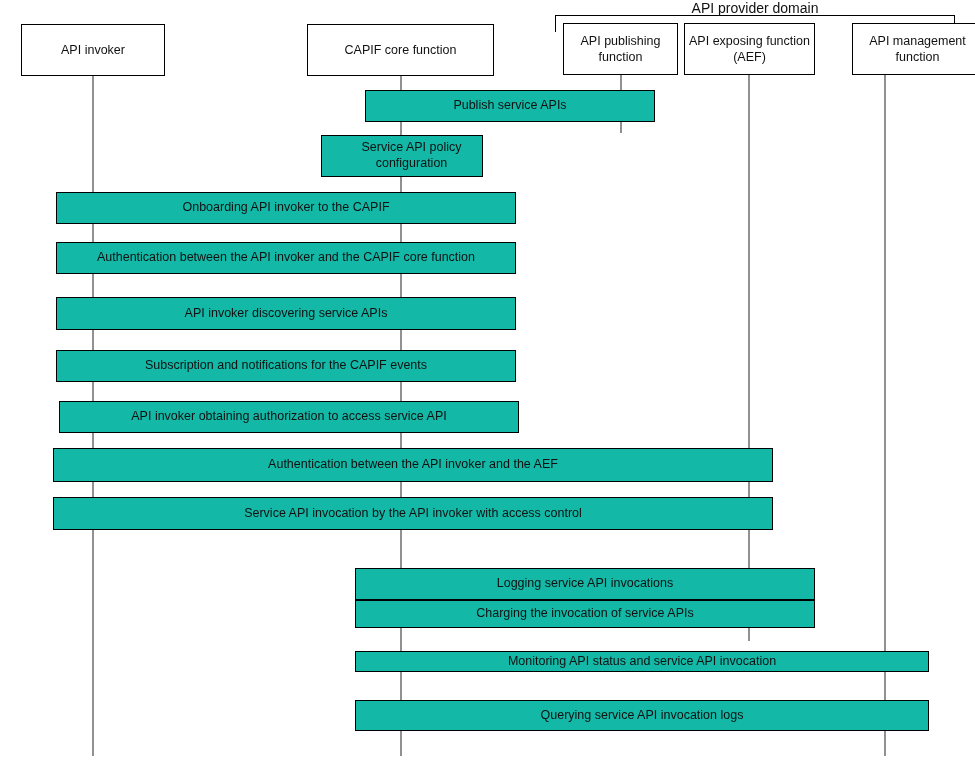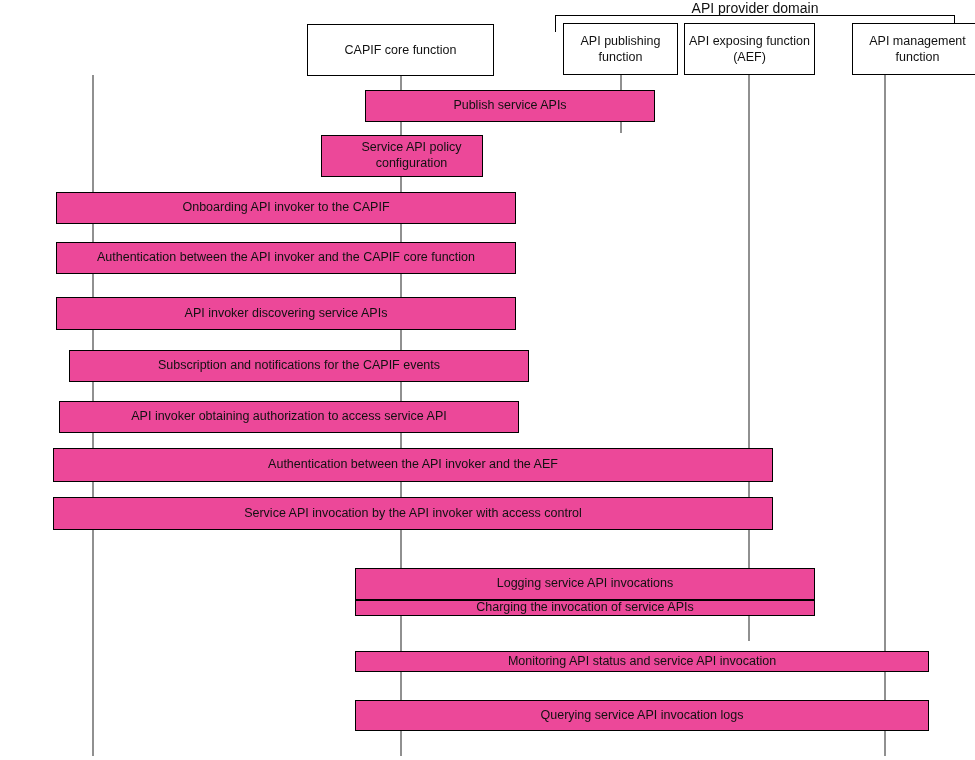--- a/index.html
+++ b/index.html
@@ -6,21 +6,21 @@
   #canvas{
     position:relative;width:975px;height:760px;background:#ffffff;overflow:hidden;
     font-family:"Liberation Sans",sans-serif;color:#111111;
   }
   .actor{
     position:absolute;box-sizing:border-box;border:1.5px solid #000;background:#fff;
     display:flex;align-items:center;justify-content:center;text-align:center;
     font-size:12.5px;line-height:1.3;z-index:3;padding:0 4px;
   }
   .step{
-    position:absolute;box-sizing:border-box;border:1.5px solid #000;background:#ec4899;
+    position:absolute;box-sizing:border-box;border:1.5px solid #000;background:#14b8a6;
     display:flex;align-items:center;justify-content:center;text-align:center;
     font-size:12.5px;line-height:1.25;z-index:2;padding:0 6px;
   }
   .lifeline{position:absolute;width:2px;background:#909090;z-index:1;}
   .bracket{
     position:absolute;left:555px;top:15px;width:400px;height:17px;box-sizing:border-box;
     border-top:1.5px solid #000;border-left:1.5px solid #000;border-right:1.5px solid #000;
     z-index:1;
   }
   .bracket-label{
@@ -38,43 +38,44 @@
   #l2{left:400px;top:75px;height:681px;}
   #l3{left:620px;top:75px;height:58px;}
   #l4{left:748px;top:75px;height:566px;}
   #l5{left:884px;top:75px;height:681px;}
   
   #s1{left:365px;top:90px;width:290px;height:32px;}
   #s2{left:321px;top:135px;width:162px;height:42px;padding-left:25px;}
   #s3{left:56px;top:192px;width:460px;height:32px;}
   #s4{left:56px;top:242px;width:460px;height:32px;}
   #s5{left:56px;top:297px;width:460px;height:33px;}
-  #s6{left:69px;top:350px;width:460px;height:32px;}
+  #s6{left:56px;top:350px;width:460px;height:32px;}
   #s7{left:59px;top:401px;width:460px;height:32px;}
   #s8{left:53px;top:448px;width:720px;height:34px;}
   #s9{left:53px;top:497px;width:720px;height:33px;}
   #s10{left:355px;top:548px;width:460px;height:32px;margin-top:20px;}
-  #s11{left:355px;top:600px;width:460px;height:16px;}
+  #s11{left:355px;top:600px;width:460px;height:28px;}
   #s12{left:355px;top:651px;width:574px;height:21px;}
   #s13{left:355px;top:700px;width:574px;height:31px;}
 </style>
 </head>
 <body>
 
 <div id="canvas">
 
   <div class="lifeline" id="l1"></div>
   <div class="lifeline" id="l2"></div>
   <div class="lifeline" id="l3"></div>
   <div class="lifeline" id="l4"></div>
   <div class="lifeline" id="l5"></div>
 
   <div class="bracket"></div>
   <div class="bracket-label">API provider domain</div>
 
+  <div class="actor" id="a1">API invoker</div>
   <div class="actor" id="a2">CAPIF core function</div>
   <div class="actor" id="a3">API publishing function</div>
   <div class="actor" id="a4">API exposing function (AEF)</div>
   <div class="actor" id="a5">API management function</div>
 
   <div class="step" id="s1">Publish service APIs</div>
   <div class="step" id="s2">Service API policy configuration</div>
   <div class="step" id="s3">Onboarding API invoker to the CAPIF</div>
   <div class="step" id="s4">Authentication between the API invoker and the CAPIF core function</div>
   <div class="step" id="s5">API invoker discovering service APIs</div>

